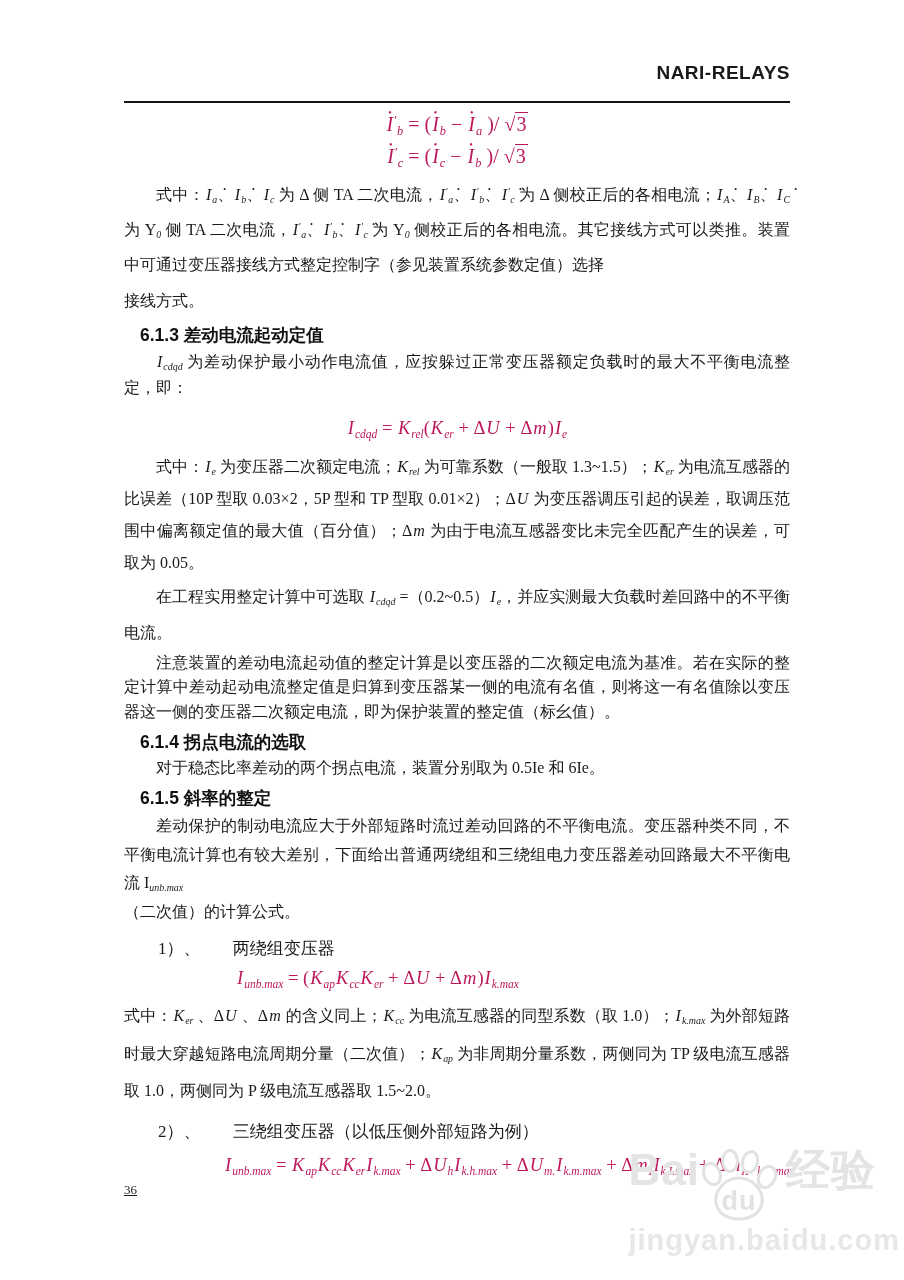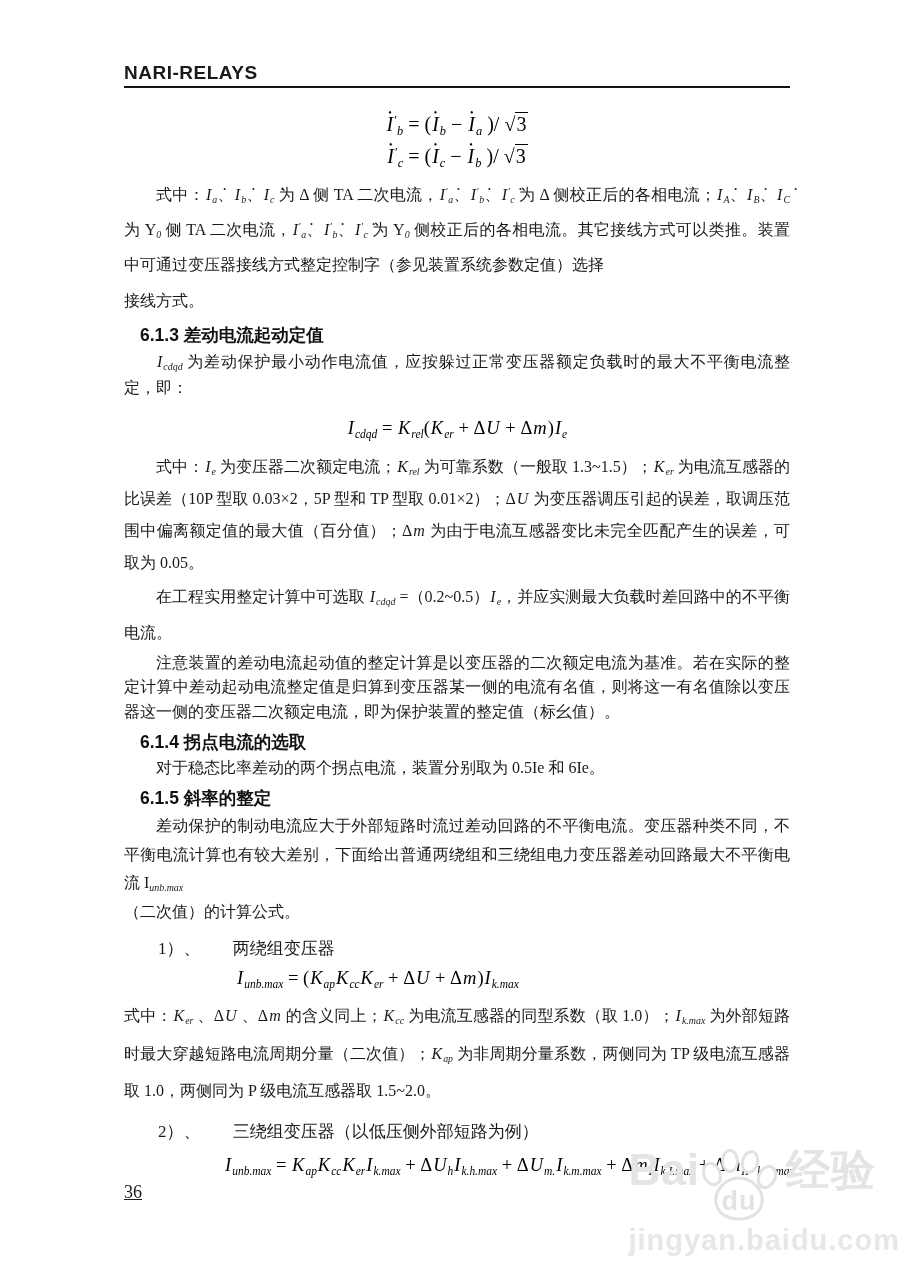--- a/index.html
+++ b/index.html
@@ -4,26 +4,26 @@
 <style>
   html,body{margin:0;padding:0;}
   body{
     width:904px;height:1280px;position:relative;overflow:hidden;
     background:#ffffff;color:#1a1a1a;
     font-family:"Liberation Serif","DejaVu Serif",serif;
   }
   .page-header{
     position:absolute;left:124px;right:114px;top:62px;
     display:flex;justify-content:space-between;align-items:flex-end;
-    border-bottom:2px solid #141414;padding-bottom:2px;
+    border-bottom:2px solid #141414;padding-bottom:17px;flex-direction:column;
   }
   .brand{font-family:"Liberation Sans","DejaVu Sans",sans-serif;font-weight:bold;font-size:19px;letter-spacing:.5px;}
   .doc-title{font-size:17px;}
   .content{position:absolute;left:124px;right:114px;top:104px;}
-  .formula{font-size:18.5px;color:#000000;}
+  .formula{font-size:18.5px;color:#be185d;}
   .center{text-align:center;}
   .f-lg{font-size:20px;margin:9px 0;}
   .m-f3{margin:16px 0 12px;}
   .f4{margin:8px 0 8px 112px;}
   .f5{margin:12px 0 0 100px;white-space:nowrap;}
   .para{font-size:16px;text-align:justify;margin:0;}
   .indent{text-indent:2em;}
   .lh-p1{line-height:2.2;margin-top:6px;}
   .lh-p2{line-height:1.65;margin-top:2px;}
   .lh-p3{line-height:2.0;}
@@ -39,21 +39,21 @@
   .rt-o{font-style:normal;}
   .rt-v{font-style:italic;padding:0 1px;}
   sub.rt-s{font-style:italic;font-size:0.62em;vertical-align:-0.35em;line-height:0;}
   .rt-d{font-style:italic;position:relative;padding:0 1px;}
   .rt-d::before{content:"•";position:absolute;top:-0.62em;left:50%;transform:translateX(-50%);font-size:0.5em;font-style:normal;}
   .rt-p{font-size:0.62em;vertical-align:0.55em;}
   .rt-q{white-space:nowrap;}
   .rt-rad{font-style:normal;}
   .rt-radicand{border-top:1.4px solid currentColor;padding:0 2px 0 1px;font-style:normal;}
   
-  .page-number{position:absolute;left:124px;top:1182px;font-size:18px;text-decoration:underline;}
+  .page-number{position:absolute;left:124px;top:1182px;font-size:13px;text-decoration:underline;}
   .watermark{
     position:absolute;right:4px;top:1148px;text-align:left;
     font-family:"Liberation Sans","DejaVu Sans",sans-serif;font-weight:bold;color:#e4e4e4;
     user-select:none;
   }
   .wm-row{display:flex;font-size:44px;letter-spacing:1px;line-height:1;}
   .wm-paw{margin:0 -4px;display:block;}
   .wm-cn{margin-left:8px;}
   .wm-url{font-size:29px;margin-top:2px;letter-spacing:1px;color:#e7e7e7;}
 </style>

